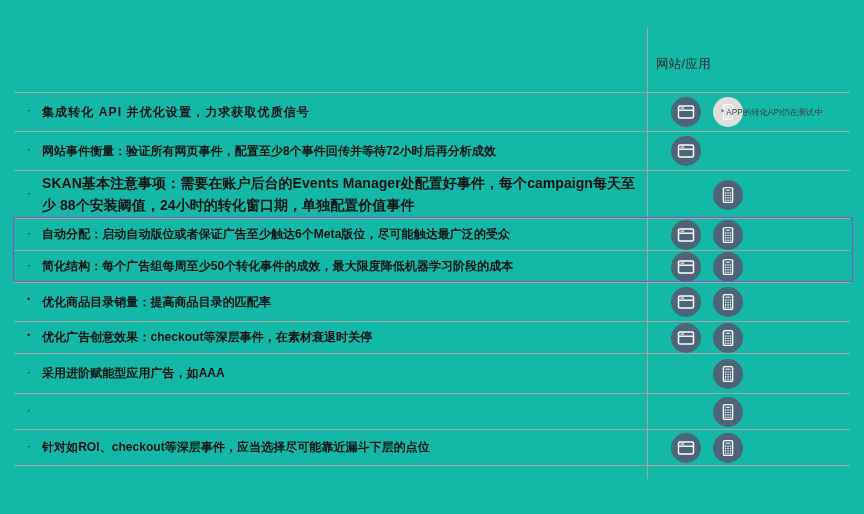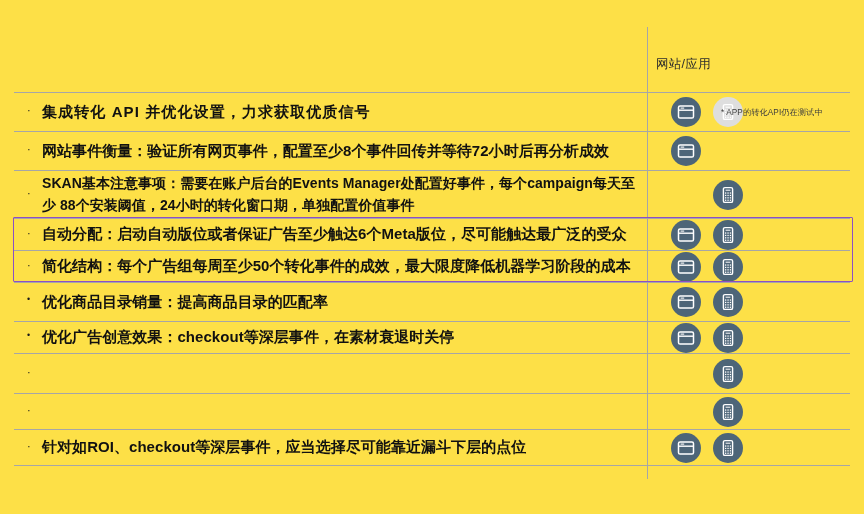--- a/index.html
+++ b/index.html
@@ -12,21 +12,21 @@
     height: 514px;
     font-family: "Liberation Sans", "DejaVu Sans", sans-serif;
     color: #1a1a1a;
     overflow: hidden;
     position: relative;
   }
 
   #slide {
     position: absolute;
     inset: 0;
-    background: #fde047;
+    background: #14b8a6;
   }
 
   
   .col-divider {
     position: absolute;
     left: 647px;
     top: 27px;
     width: 1px;
     height: 452px;
     background: #a6a6a6;
@@ -77,21 +77,21 @@
     color: #1a1a1a;
     text-align: left;
     position: relative;
     top: -1px;
   }
   .bullet.big {
     font-size: 9px;
     top: -2px;
   }
   .txt {
-    font-size: 15px;
+    font-size: 12px;
     font-weight: bold;
     line-height: 1.52;
     color: #111111;
     letter-spacing: .05px;
   }
   .txt.spaced {
     letter-spacing: 1.1px;
   }
   .txt.loose {
     font-size: 14px;
@@ -387,20 +387,21 @@
                 <rect x="14.4" y="19.6" width="1.3" height="1.3" fill="#ffffff"></rect>
                 <rect x="16.8" y="19.6" width="1.3" height="1.3" fill="#ffffff"></rect>
               </svg>
             </span>
           </span>
         </div>
       </div>
       <div class="row" style="height: 40px;">
         <div class="row-text">
           <span class="bullet">·</span>
+          <span class="txt">采用进阶赋能型应用广告，如AAA</span>
         </div>
         <div class="row-icons">
           <span class="icon-slot"></span>
           <span class="icon-slot">
             <span class="ic phone">
               <svg width="30" height="30" viewBox="0 0 30 30">
                 <rect x="10.4" y="7.6" width="9.2" height="14.8" rx="1.5" fill="none" stroke="#ffffff" stroke-width="1.4"></rect>
                 <line x1="12.6" y1="10.2" x2="17.4" y2="10.2" stroke="#ffffff" stroke-width="1"></line>
                 <rect x="12" y="12.4" width="1.3" height="1.3" fill="#ffffff"></rect>
                 <rect x="14.4" y="12.4" width="1.3" height="1.3" fill="#ffffff"></rect>

